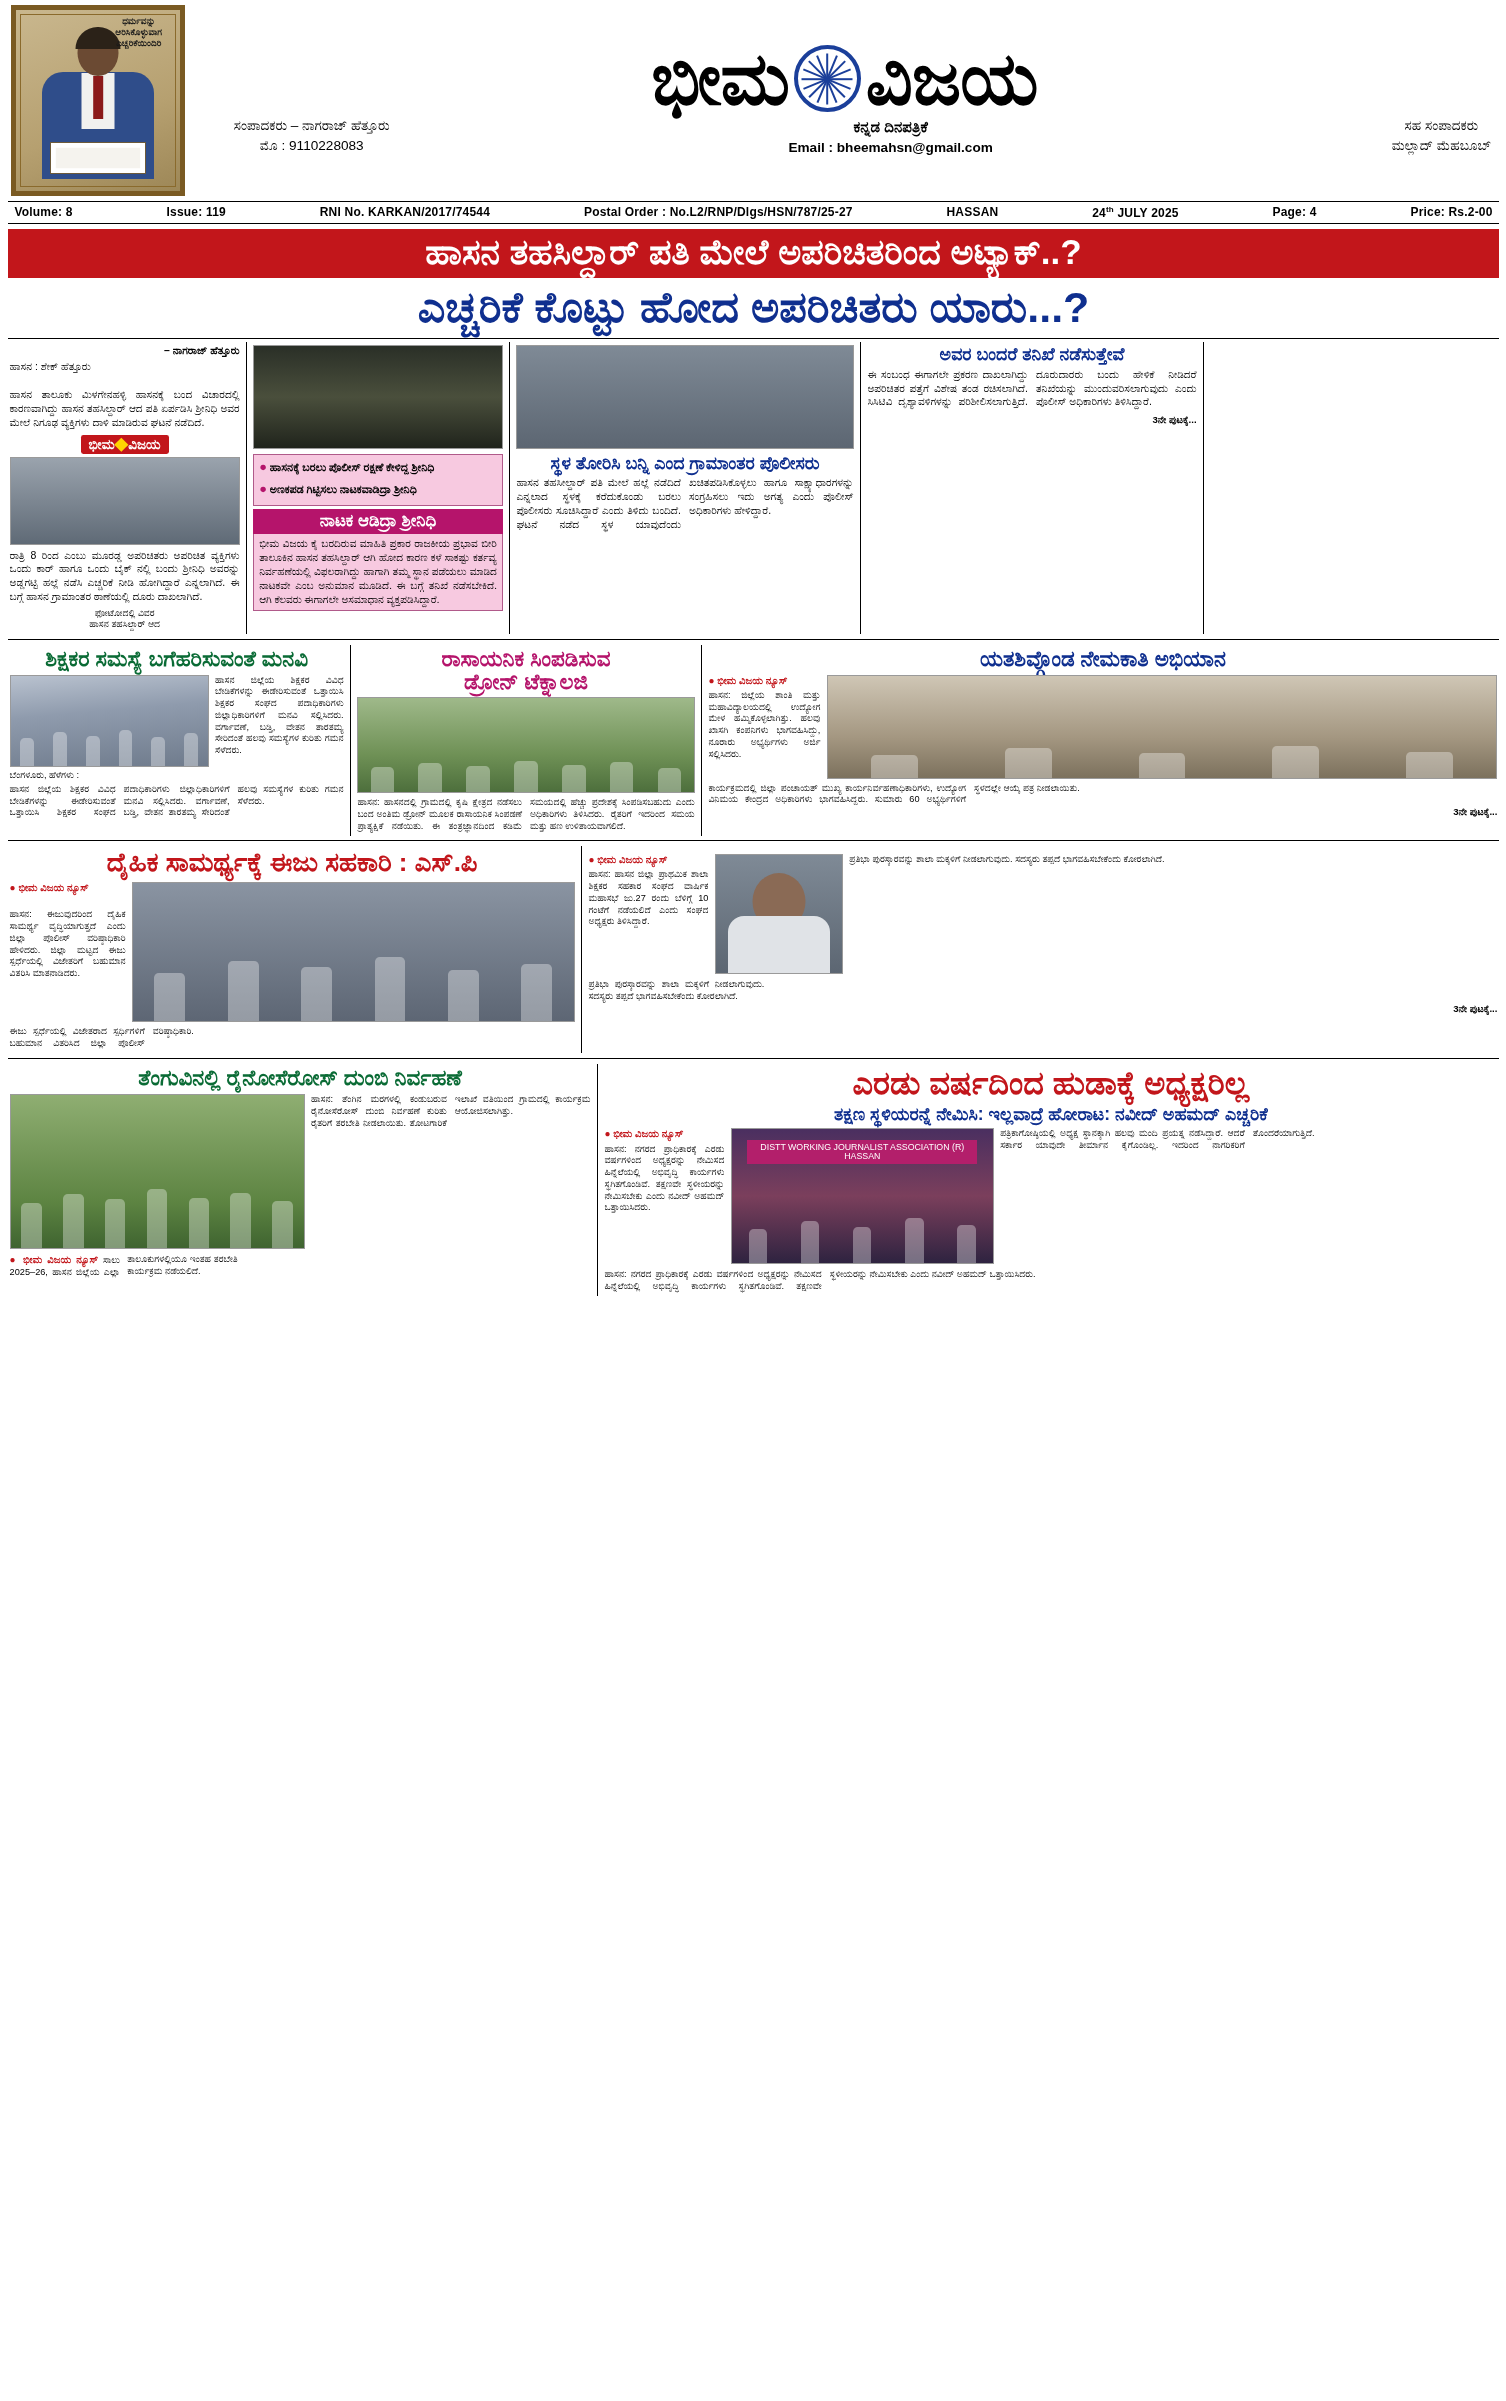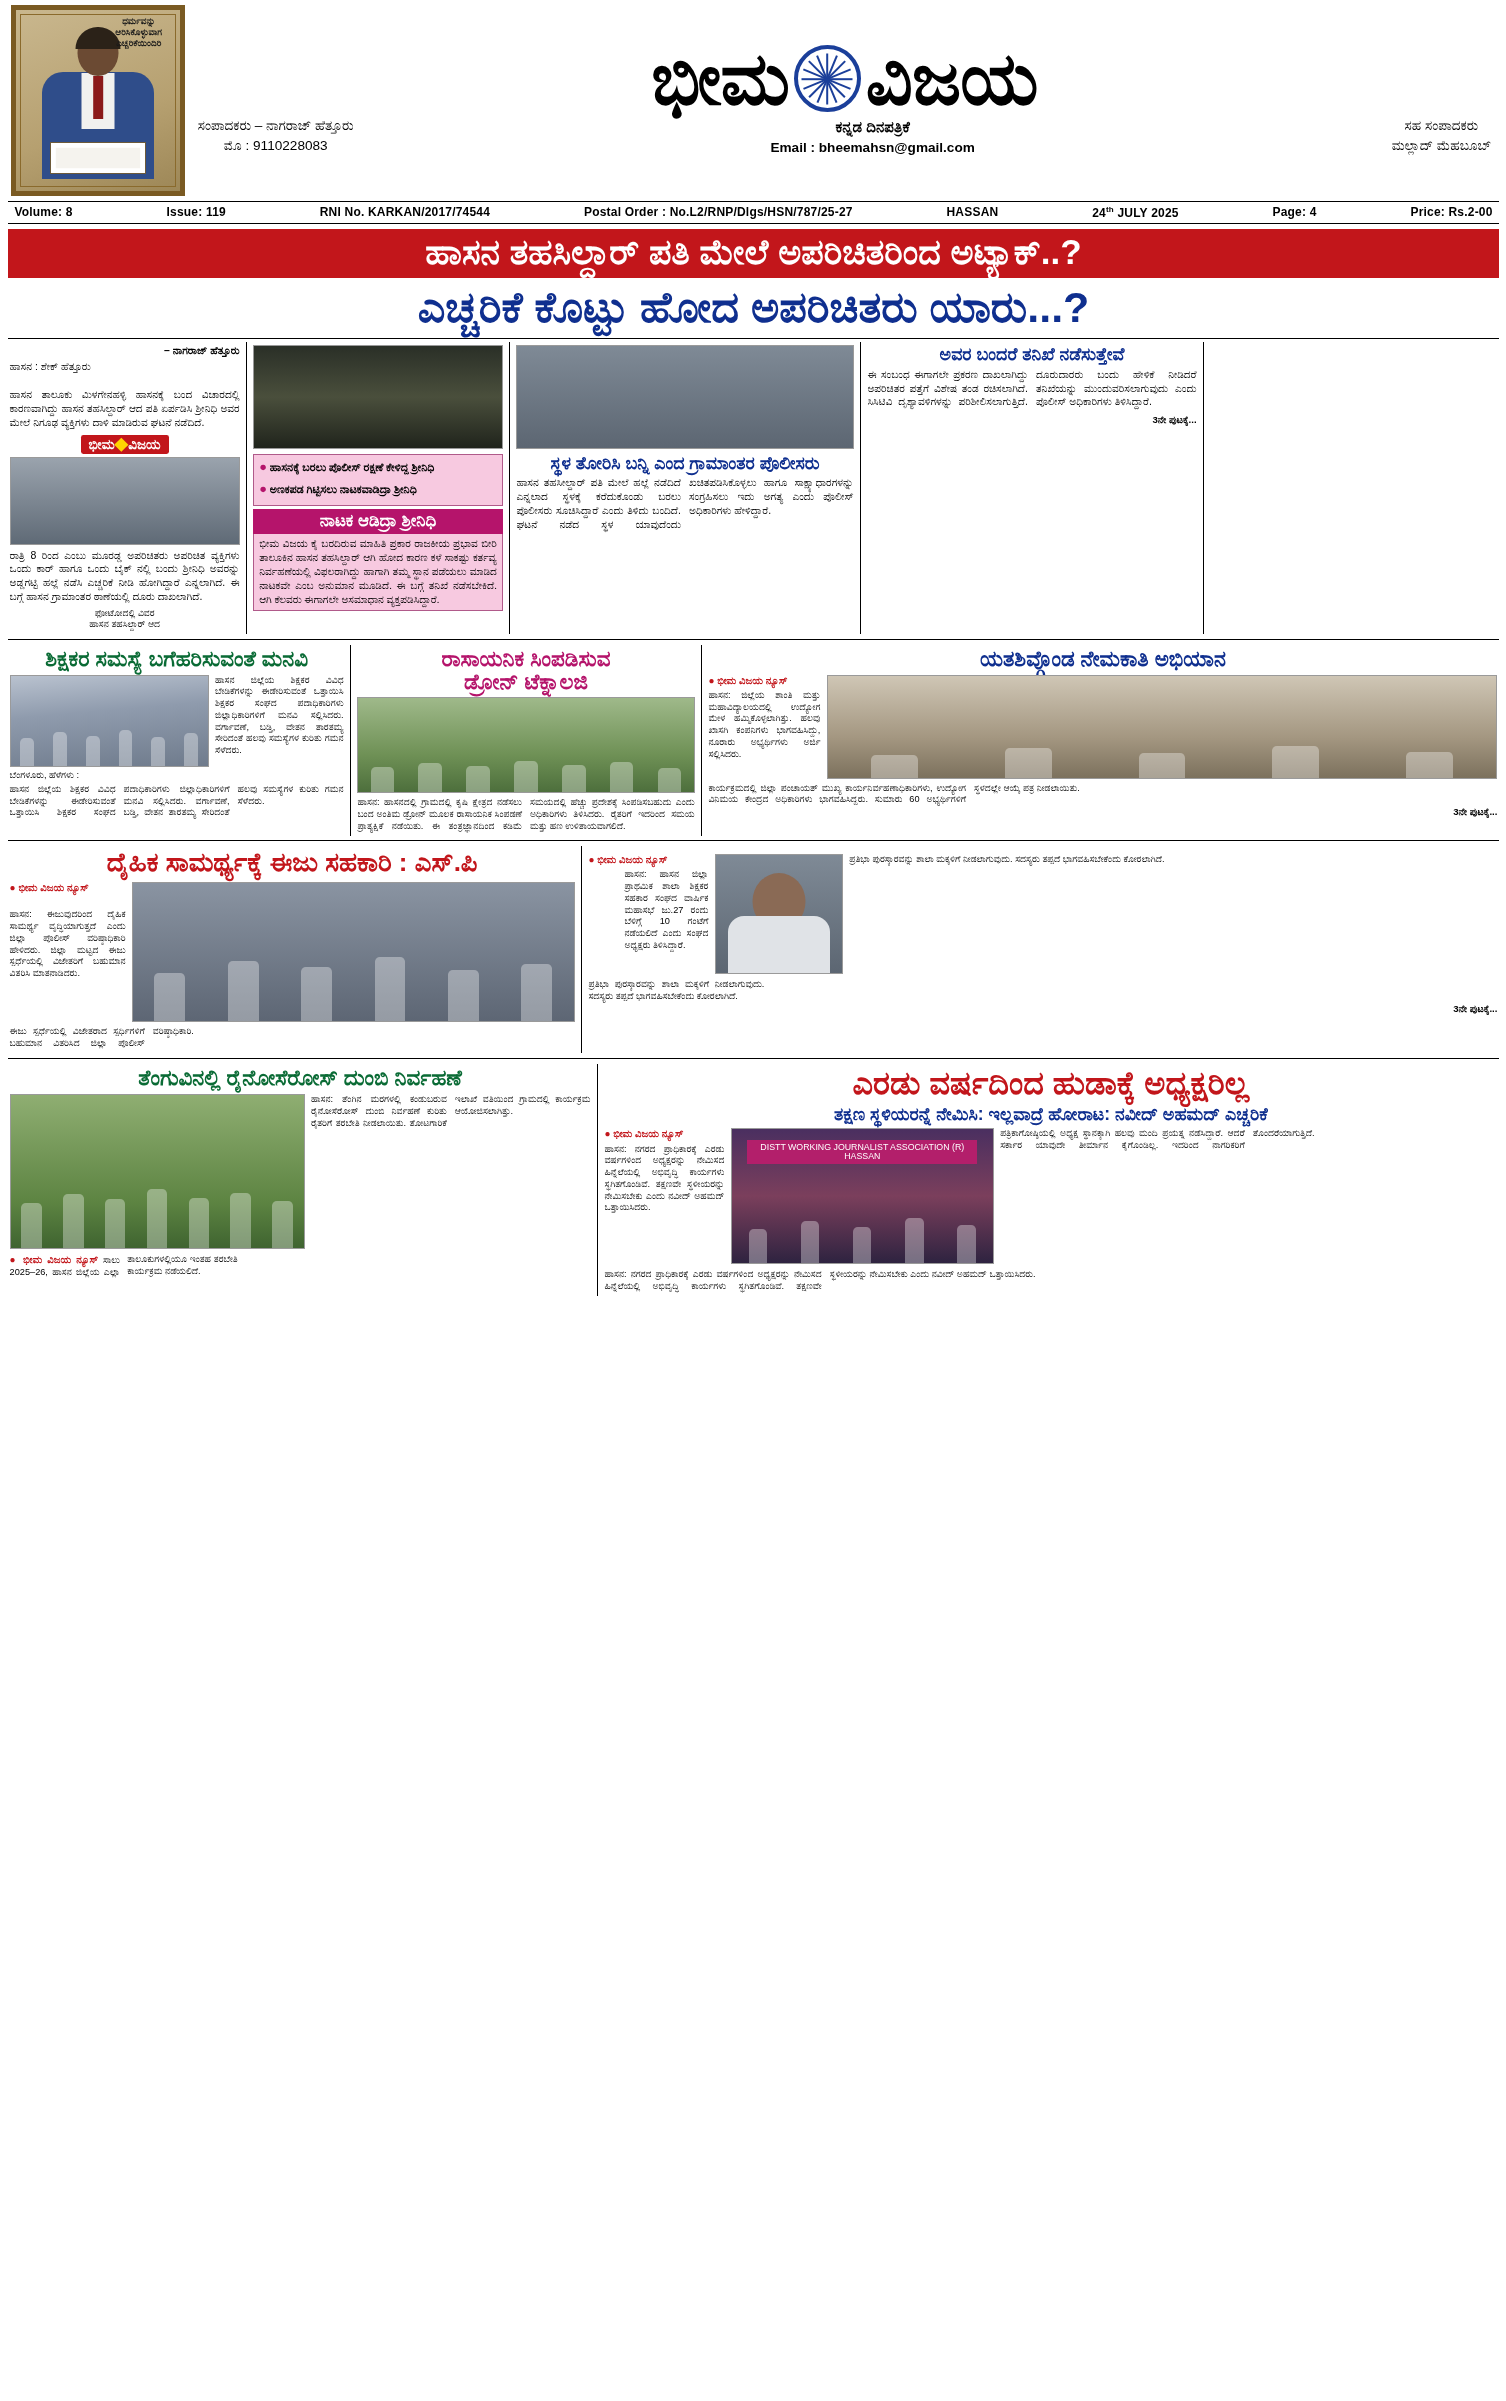--- a/index.html
+++ b/index.html
@@ -44,21 +44,21 @@
     border:4.8px solid #1b3f9a; position:relative; display:inline-block; flex:0 0 67px;
     background:#fff;
   }
   .chakra::before, .chakra::after {
     content:""; position:absolute; left:50%; top:50%; width:1.6px; height:51px; background:#1b3f9a;
     transform:translate(-50%,-50%);
   }
   .chakra::after { transform:translate(-50%,-50%) rotate(90deg); }
   .chakra i { position:absolute; left:50%; top:50%; width:1.6px; height:51px; background:#1b3f9a; transform-origin:center; }
   .mast-sub { display:flex; justify-content:space-between; align-items:flex-start; padding:1.6px 4.8px 0 4.8px; font-size:13.6px; }
-  .mast-sub .col { text-align:center; line-height:1.45; }
+  .mast-sub .col { text-align:center; line-height:1.45;margin-left:36px; }
   .mast-sub .mid { font-weight:bold; }
   .mast-sub .kn-daily { font-size:15px; font-weight:bold; }
   .mast-email b { font-weight:bold; }
 
   
   .infobar {
     margin:4.8px 8px 0 8px; border-top:1.6px solid #000; border-bottom:1.6px solid #000;
     display:flex; justify-content:space-between; align-items:center;
     font-size:12px; font-weight:bold; padding:3.2px 6.4px; letter-spacing:0.2px;
   }
@@ -343,21 +343,21 @@
             </div>
         </div>
       </div>
       <div class="tiny colgrid4" style="margin-top:4.8px;">ಈಜು ಸ್ಪರ್ಧೆಯಲ್ಲಿ ವಿಜೇತರಾದ ಸ್ಪರ್ಧಿಗಳಿಗೆ ಬಹುಮಾನ ವಿತರಿಸಿದ ಜಿಲ್ಲಾ ಪೊಲೀಸ್ ವರಿಷ್ಠಾಧಿಕಾರಿ.</div>
     </div>
 
     <div class="s3c">
       <div style="display:flex; gap:6.4px; margin-top:4.8px;">
         <div class="tiny" style="width:120px; flex:0 0 120px;">
           <div class="redlabel">● <span>ಭೀಮ ವಿಜಯ ನ್ಯೂಸ್</span></div>
-          <div style="margin-top:2.4px;margin-left:36px;">ಹಾಸನ: ಹಾಸನ ಜಿಲ್ಲಾ ಪ್ರಾಥಮಿಕ ಶಾಲಾ ಶಿಕ್ಷಕರ ಸಹಕಾರ ಸಂಘದ ವಾರ್ಷಿಕ ಮಹಾಸಭೆ ಜು.27 ರಂದು ಬೆಳಿಗ್ಗೆ 10 ಗಂಟೆಗೆ ನಡೆಯಲಿದೆ ಎಂದು ಸಂಘದ ಅಧ್ಯಕ್ಷರು ತಿಳಿಸಿದ್ದಾರೆ.</div>
+          <div style="margin-top:2.4px;">ಹಾಸನ: ಹಾಸನ ಜಿಲ್ಲಾ ಪ್ರಾಥಮಿಕ ಶಾಲಾ ಶಿಕ್ಷಕರ ಸಹಕಾರ ಸಂಘದ ವಾರ್ಷಿಕ ಮಹಾಸಭೆ ಜು.27 ರಂದು ಬೆಳಿಗ್ಗೆ 10 ಗಂಟೆಗೆ ನಡೆಯಲಿದೆ ಎಂದು ಸಂಘದ ಅಧ್ಯಕ್ಷರು ತಿಳಿಸಿದ್ದಾರೆ.</div>
         </div>
         <div class="photo ph-man" style="width:128px; flex:0 0 128px; height:120px;">
           <div style="position:absolute; left:50%; top:17.5px; transform:translateX(-50%); width:53px; height:57px; border-radius:50%; background:#8a6a55;"></div>
           <div style="position:absolute; left:50%; bottom:0; transform:translateX(-50%); width:102px; height:57px; background:#e0e3e7; border-radius:16px 16px 0 0;"></div>
         </div>
         <div class="tiny colgrid2" style="flex:1;">ಪ್ರತಿಭಾ ಪುರಸ್ಕಾರವನ್ನು ಶಾಲಾ ಮಕ್ಕಳಿಗೆ ನೀಡಲಾಗುವುದು. ಸದಸ್ಯರು ತಪ್ಪದೆ ಭಾಗವಹಿಸಬೇಕೆಂದು ಕೋರಲಾಗಿದೆ.</div>
       </div>
       <div class="tiny colgrid5" style="margin-top:4.8px;">ಪ್ರತಿಭಾ ಪುರಸ್ಕಾರವನ್ನು ಶಾಲಾ ಮಕ್ಕಳಿಗೆ ನೀಡಲಾಗುವುದು. ಸದಸ್ಯರು ತಪ್ಪದೆ ಭಾಗವಹಿಸಬೇಕೆಂದು ಕೋರಲಾಗಿದೆ.</div>
       <div class="contd">3ನೇ ಪುಟಕ್ಕೆ...</div>
     </div>

